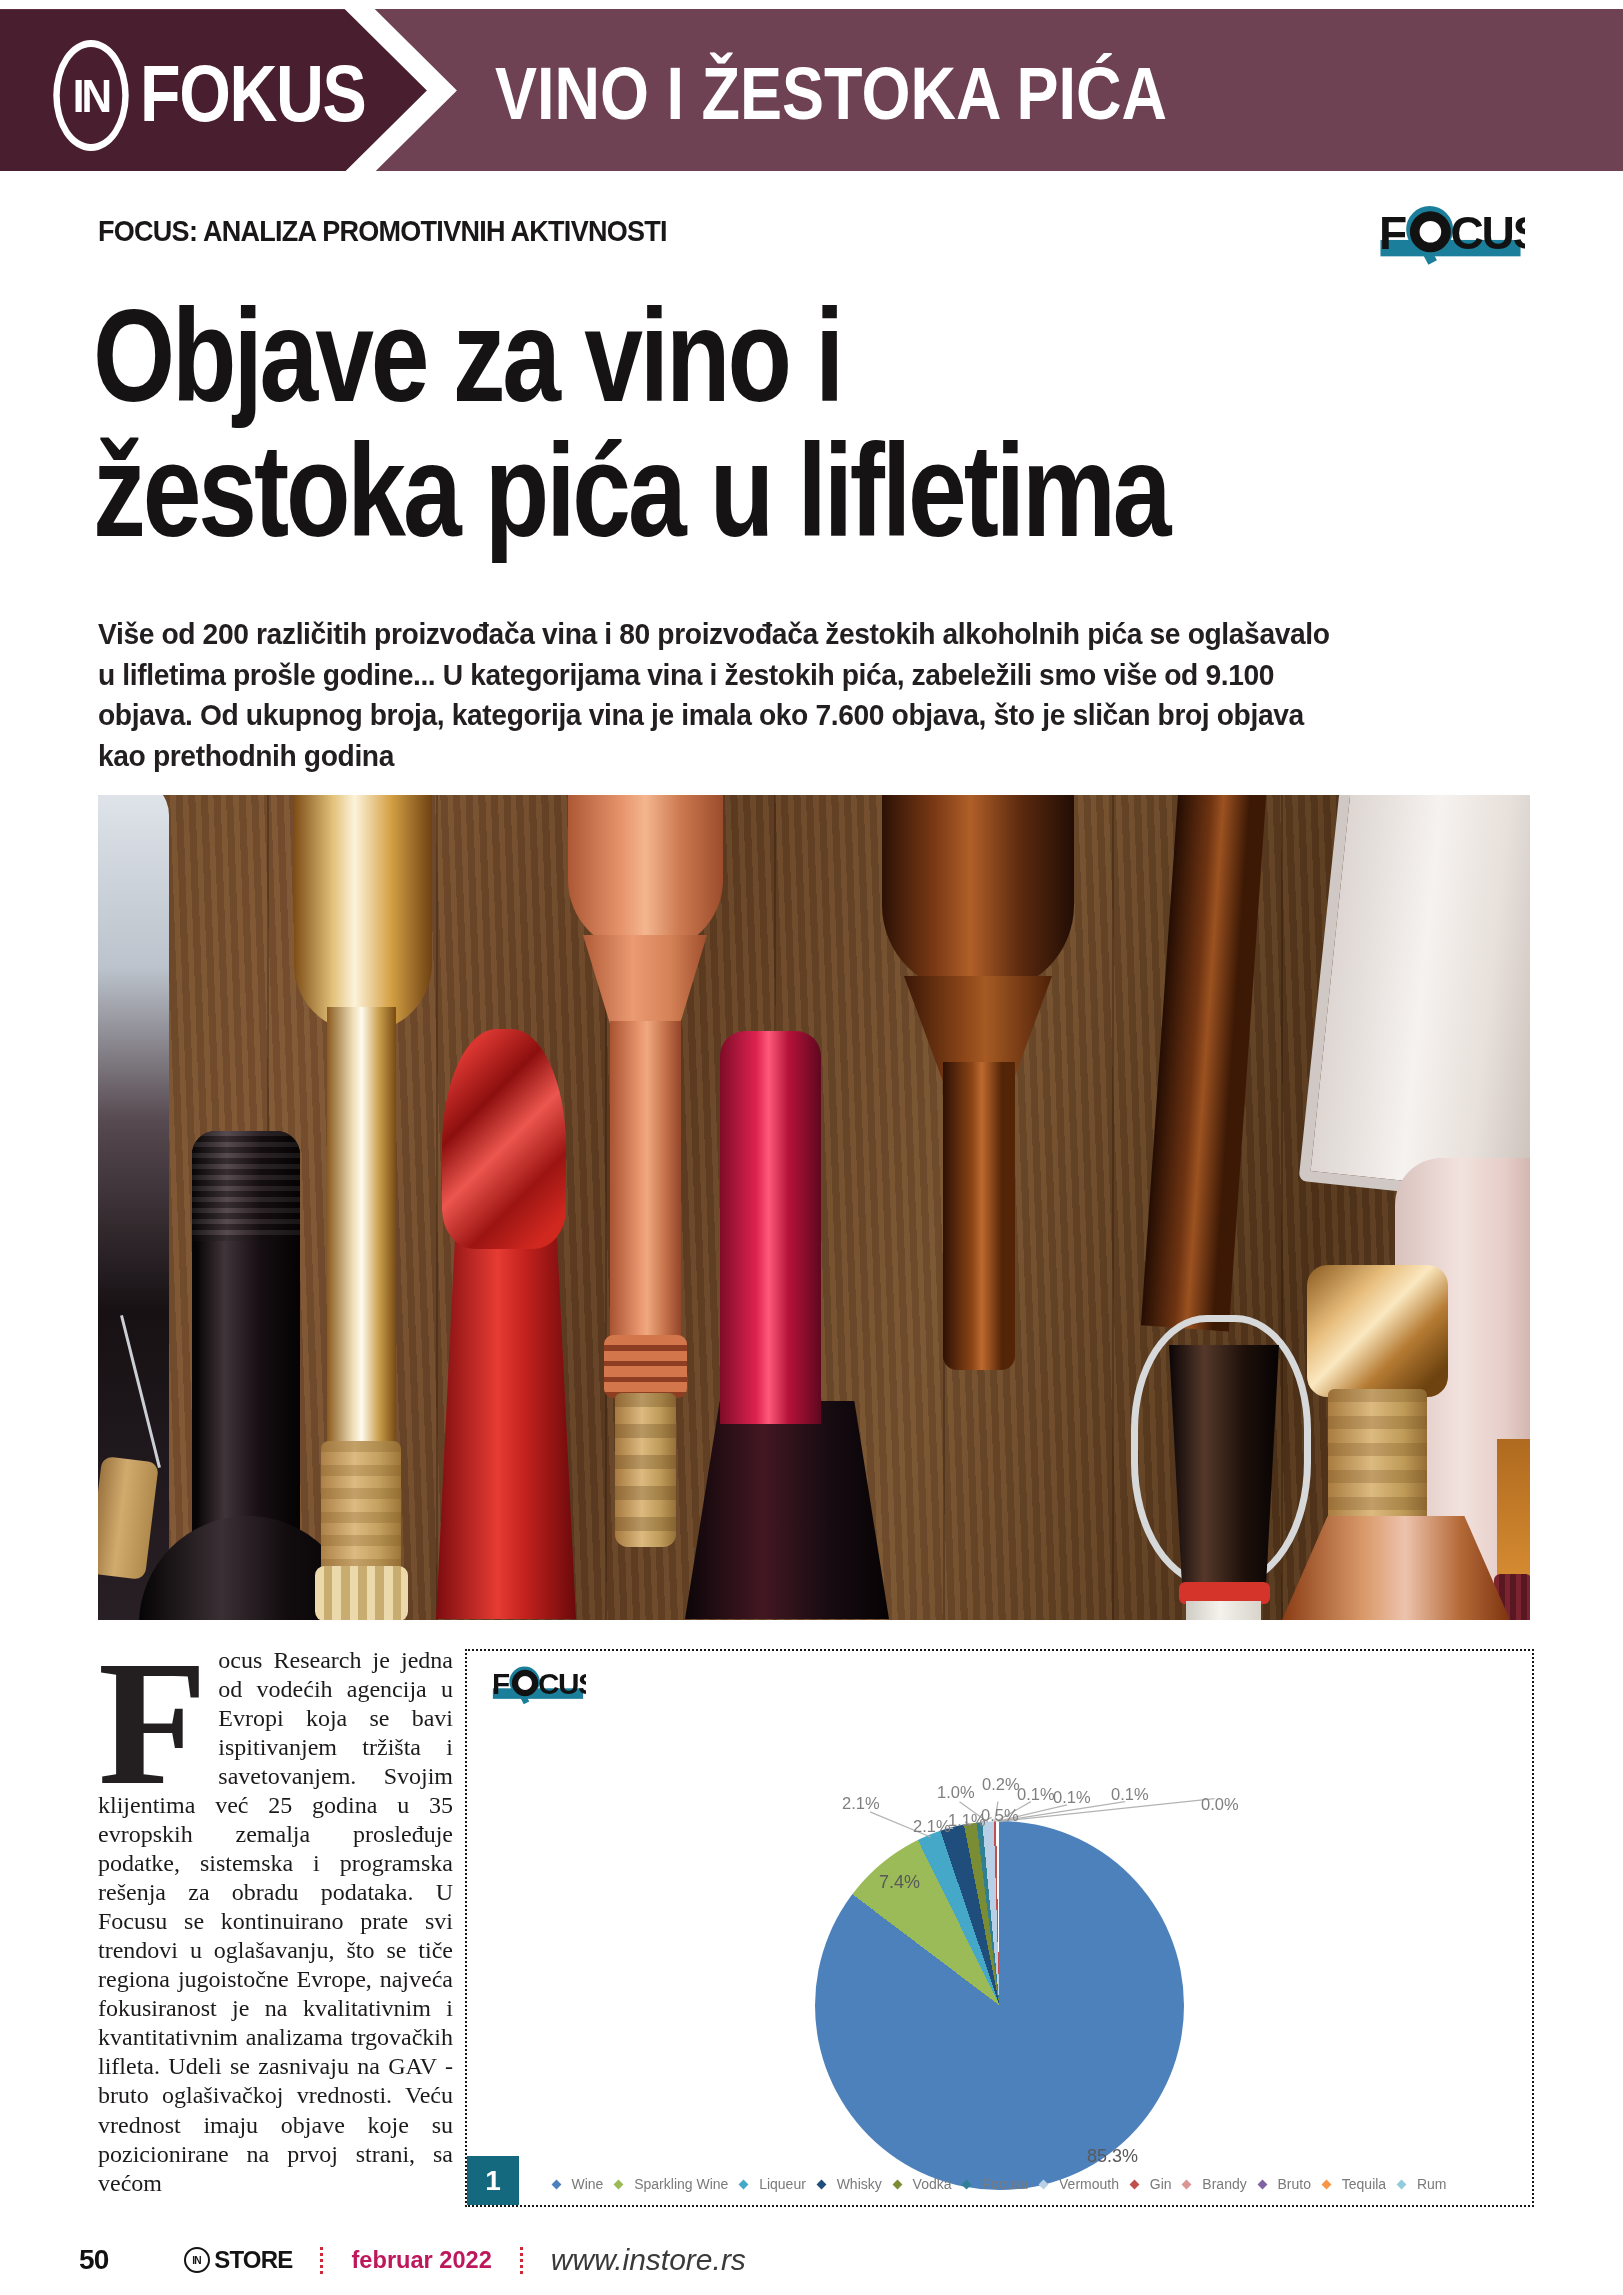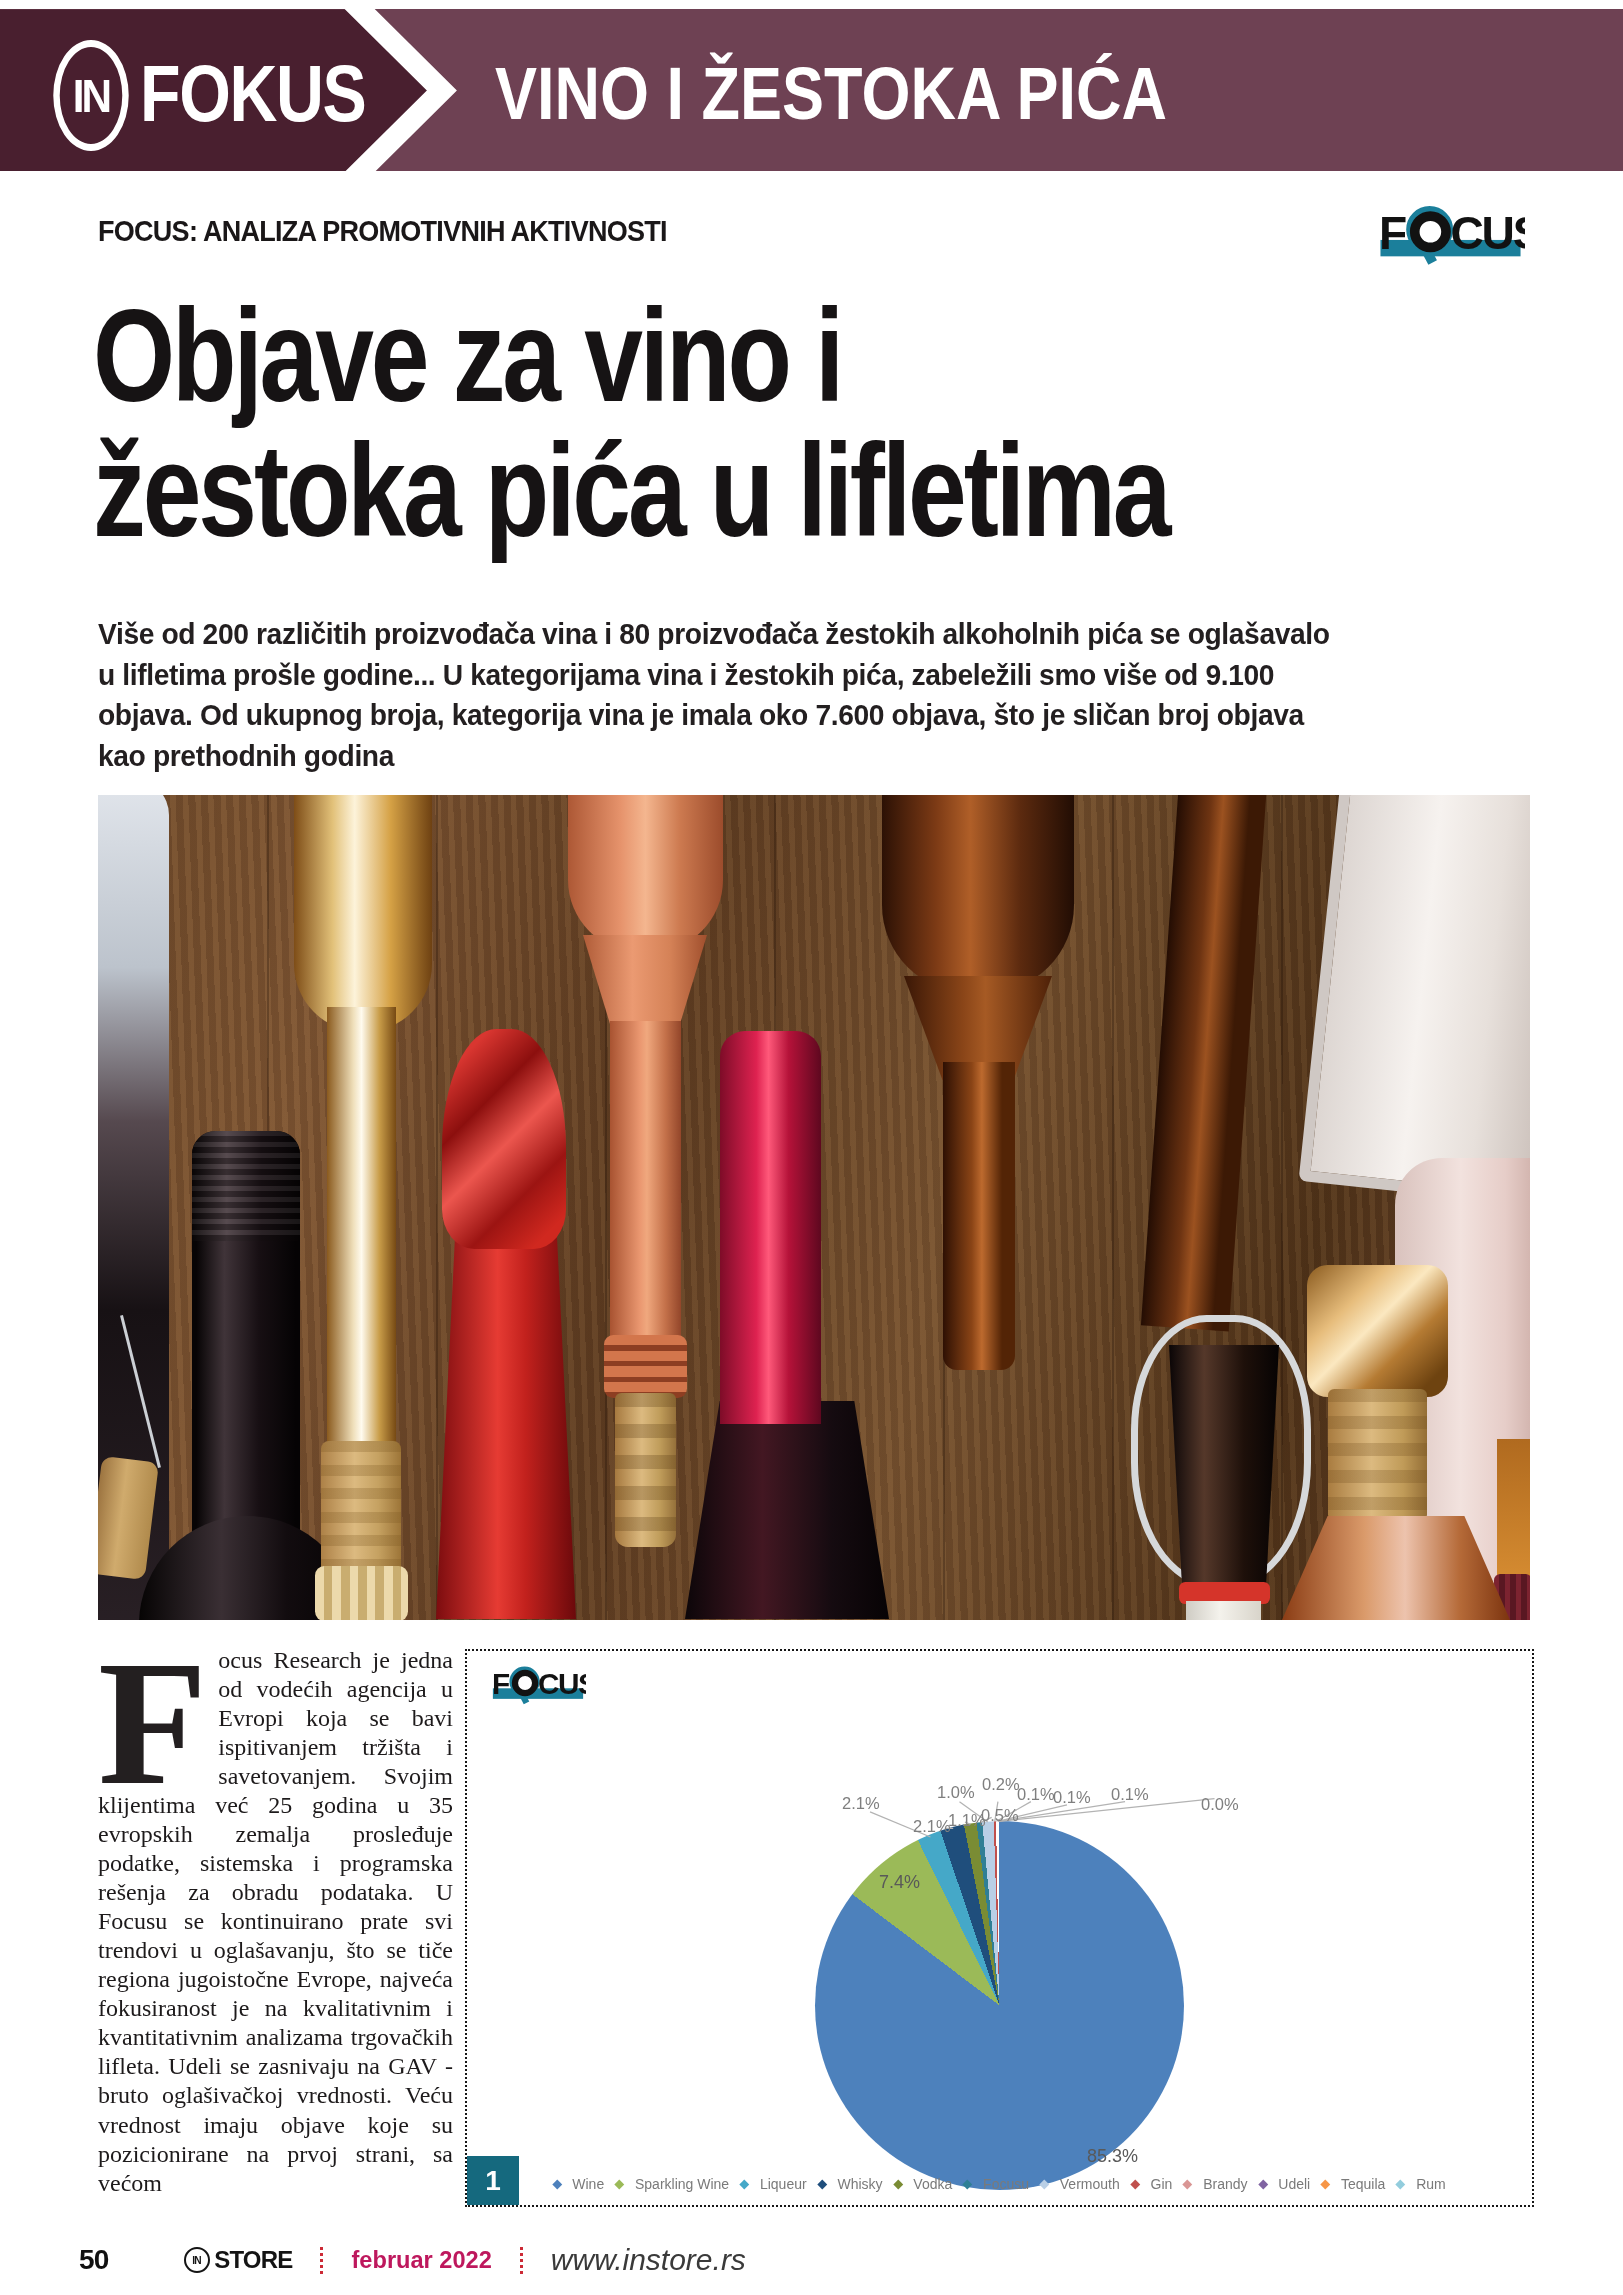--- a/index.html
+++ b/index.html
@@ -294,21 +294,21 @@
       <span class="legend-item">
         <span class="legend-swatch" style="background: rgb(192, 80, 77);"></span>
         <span>Gin</span>
       </span>
       <span class="legend-item">
         <span class="legend-swatch" style="background: rgb(217, 150, 148);"></span>
         <span>Brandy</span>
       </span>
       <span class="legend-item">
         <span class="legend-swatch" style="background: rgb(128, 100, 162);"></span>
-        <span>Udeli</span>
+        <span>Bruto</span>
       </span>
       <span class="legend-item">
         <span class="legend-swatch" style="background: rgb(247, 150, 70);"></span>
         <span>Tequila</span>
       </span>
       <span class="legend-item">
         <span class="legend-swatch" style="background: rgb(147, 205, 221);"></span>
         <span>Rum</span>
       </span>
     </div>

